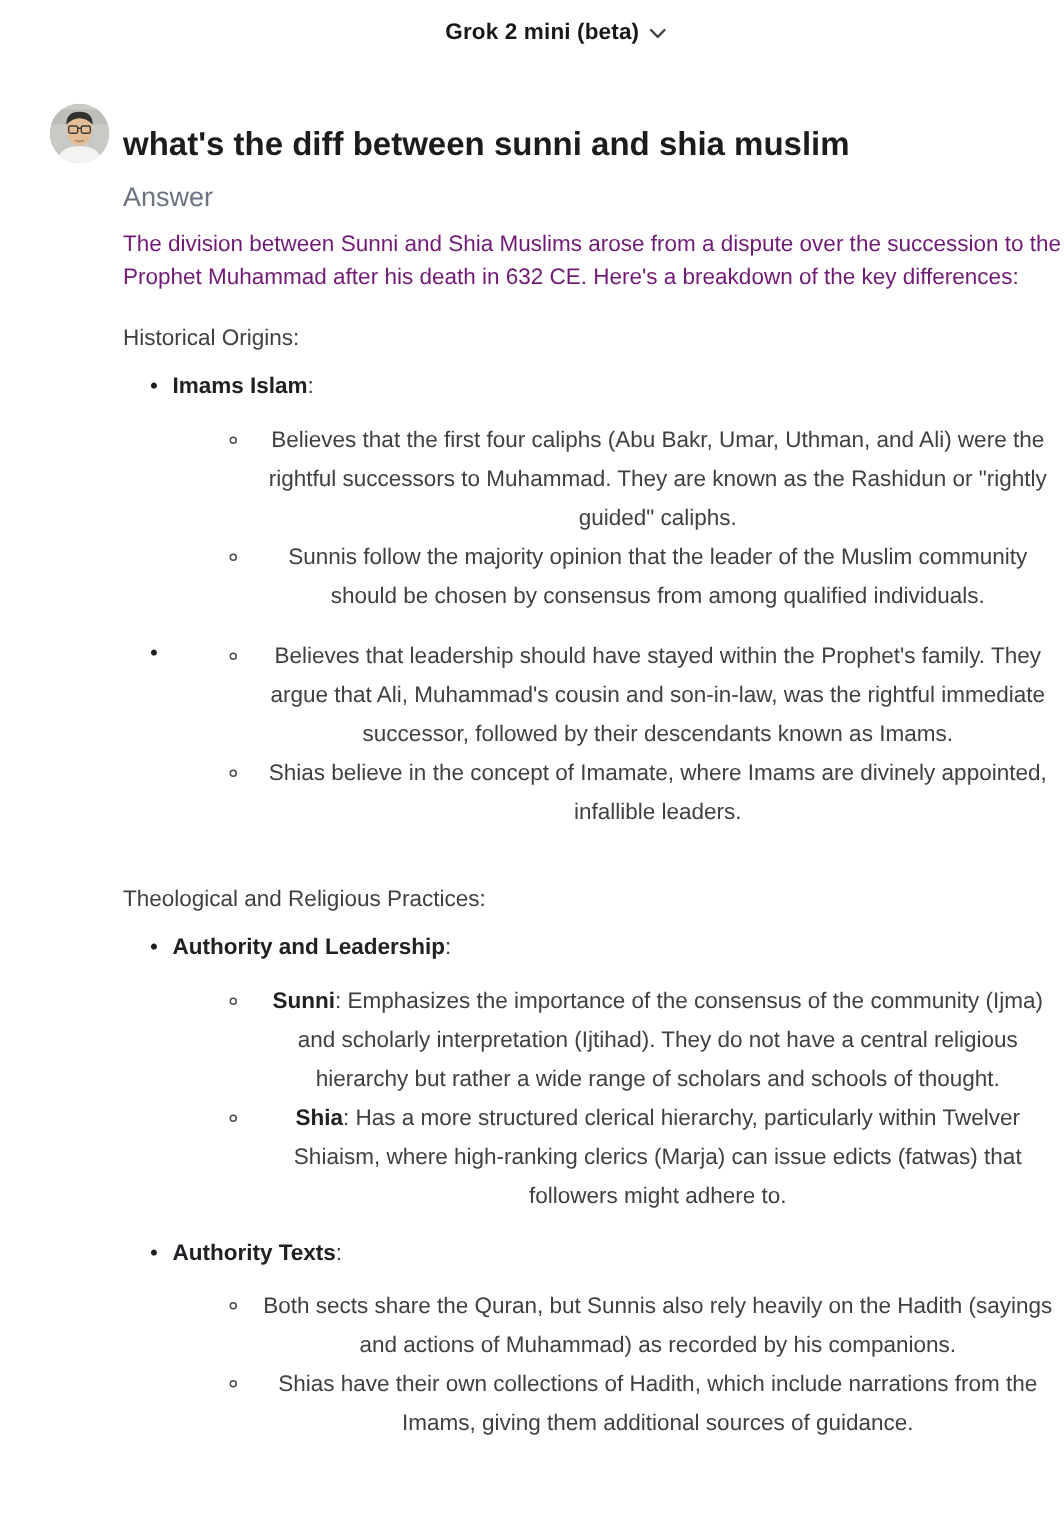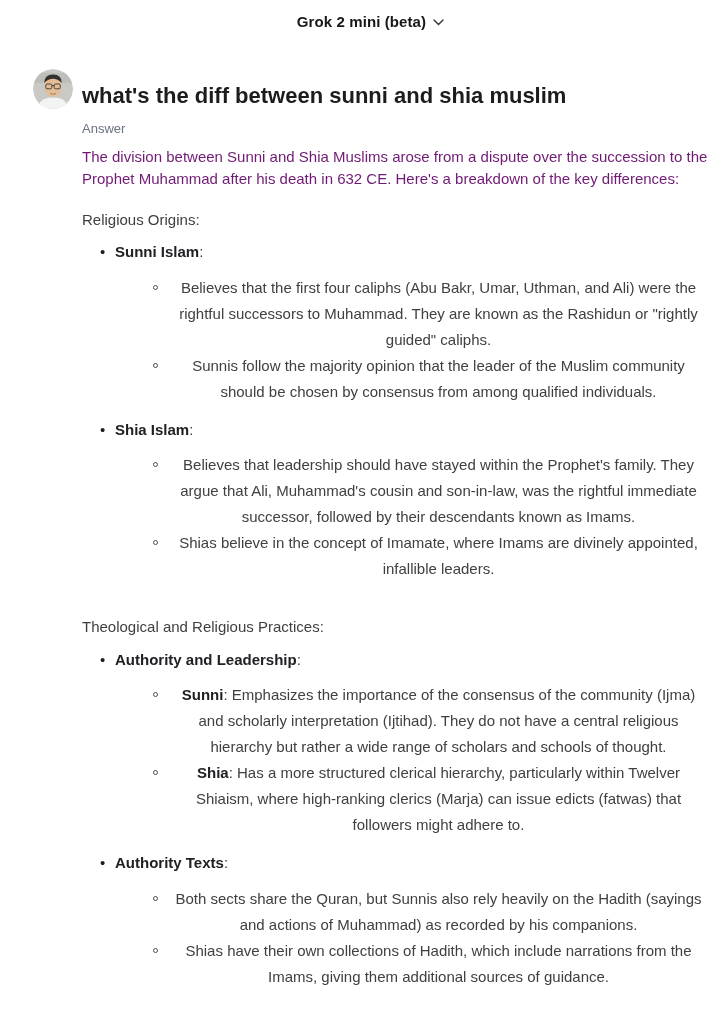--- a/index.html
+++ b/index.html
@@ -60,21 +60,21 @@
     line-height: 1.25;
   }
 
   
   .answer {
     margin: 12px 16px 0 66px;
     max-width: 627px;
     font-size: 15px;
   }
   .answer-label {
-    font-size: 13px;
+    font-size: 18px;
     color: #6b7280;
     line-height: 1.2;
   }
   .intro {
     margin: 9px 0 0 0;
     line-height: 22.5px;
     color: #701a75;
   }
   .sec-heading {
     margin: 18px 0 0 0;
@@ -162,31 +162,30 @@
       </svg>
     </div>
     <h1 class="question">what's the diff between sunni and shia muslim</h1>
   </div>
 
   <div class="answer">
     <div class="answer-label">Answer</div>
 
     <p class="intro">The division between Sunni and Shia Muslims arose from a dispute over the succession to the Prophet Muhammad after his death in 632 CE. Here's a breakdown of the key differences:</p>
 
-    <p class="sec-heading">Religious Origins:</p>
+    <p class="sec-heading">Historical Origins:</p>
     <ul class="outer">
       <li class="outer-item">
-        <p class="term-line"><strong class="term">Sunni Islam</strong><span>:</span></p>
+        <p class="term-line"><strong class="term">Imams Islam</strong><span>:</span></p>
         <ul class="inner">
           <li class="inner-item"><strong class="lead"></strong><span>Believes that the first four caliphs (Abu Bakr, Umar, Uthman, and Ali) were the rightful successors to Muhammad. They are known as the Rashidun or "rightly guided" caliphs.</span></li>
           <li class="inner-item"><strong class="lead"></strong><span>Sunnis follow the majority opinion that the leader of the Muslim community should be chosen by consensus from among qualified individuals.</span></li>
         </ul>
       </li>
       <li class="outer-item">
-        <p class="term-line"><strong class="term">Shia Islam</strong><span>:</span></p>
         <ul class="inner">
           <li class="inner-item"><strong class="lead"></strong><span>Believes that leadership should have stayed within the Prophet's family. They argue that Ali, Muhammad's cousin and son-in-law, was the rightful immediate successor, followed by their descendants known as Imams.</span></li>
           <li class="inner-item"><strong class="lead"></strong><span>Shias believe in the concept of Imamate, where Imams are divinely appointed, infallible leaders.</span></li>
         </ul>
       </li>
     </ul>
 
     <p class="sec-heading gap-lg">Theological and Religious Practices:</p>
     <ul class="outer">
       <li class="outer-item">

